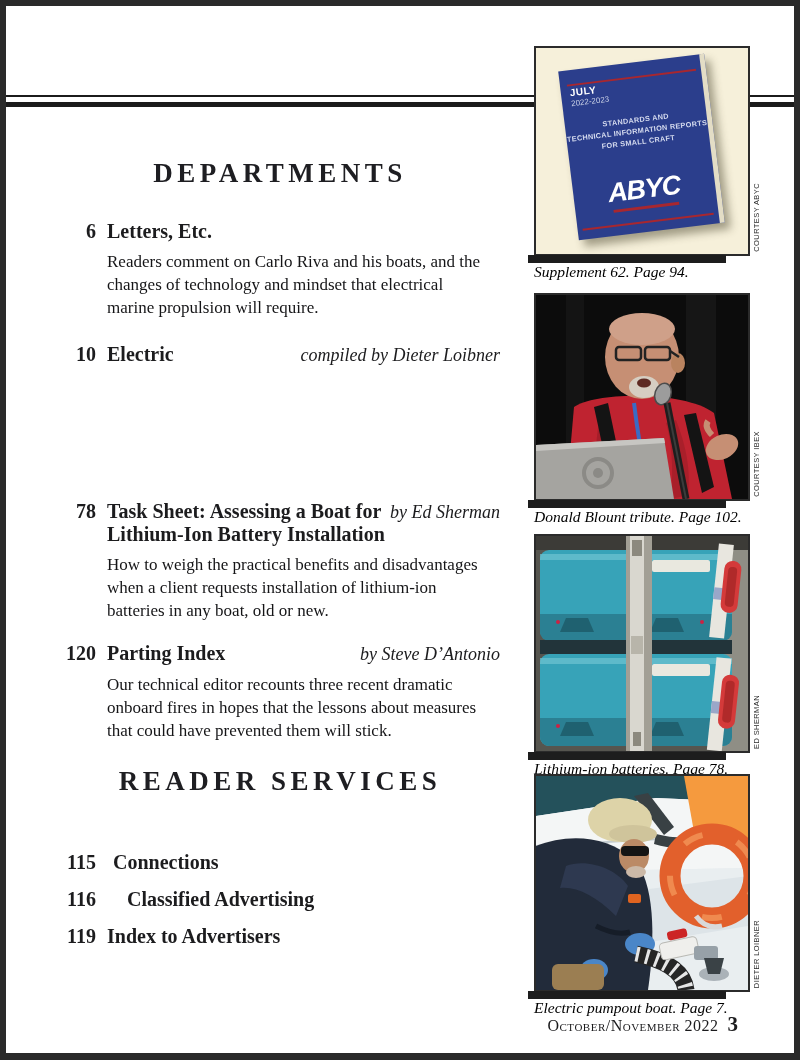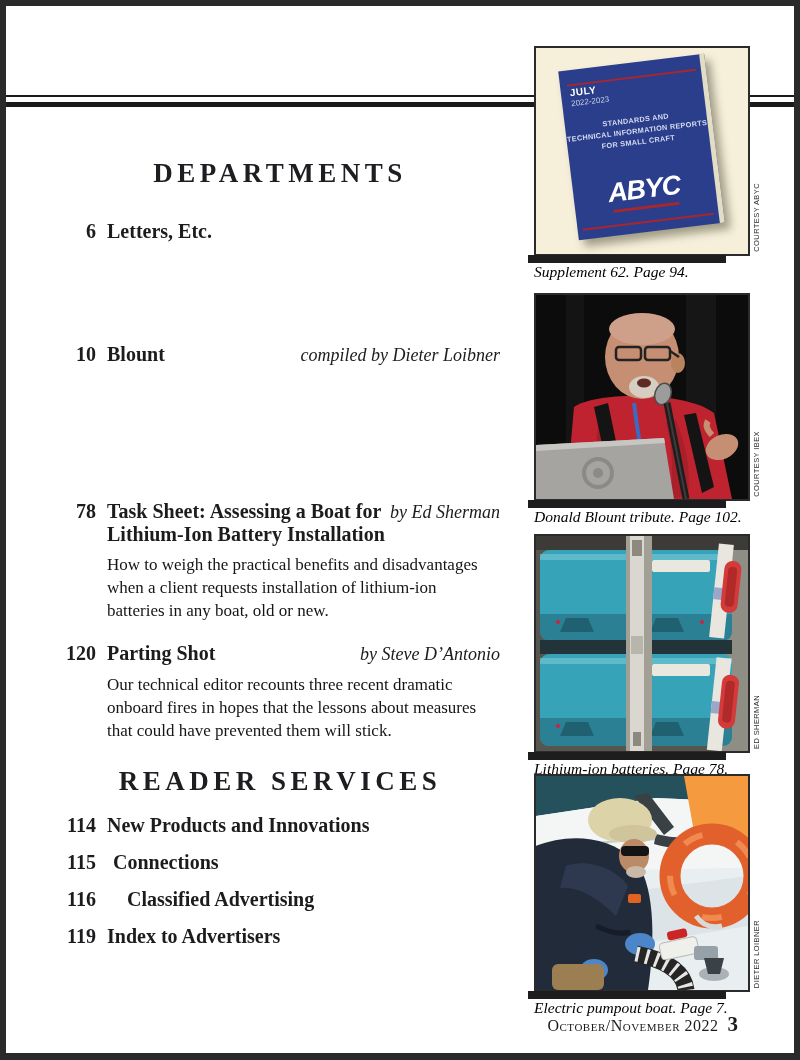--- a/index.html
+++ b/index.html
@@ -82,60 +82,57 @@
 
   <div class="sec-heading h-departments">DEPARTMENTS</div>
 
   <div class="entry e1">
     <div class="entry-head">
       <div class="entry-num">6</div>
       <div class="entry-titlewrap">
         <span>Letters, Etc.</span>
       </div>
     </div>
+    <div class="entry-body">Readers comment on Carlo Riva and his boats, and the changes of technology and mindset that electrical marine propulsion will require.</div>
   </div>
 
   <div class="entry e2">
     <div class="entry-head">
       <div class="entry-num">10</div>
       <div class="entry-titlewrap">
         <span class="byline">compiled by Dieter Loibner</span>
-        <span>Blount</span>
+        <span>Electric</span>
       </div>
     </div>
   </div>
 
   <div class="entry e3">
     <div class="entry-head">
       <div class="entry-num">78</div>
       <div class="entry-titlewrap">
         <span class="byline">by Ed Sherman</span>
         <span>Task Sheet: Assessing a Boat for Lithium-Ion Battery Installation</span>
       </div>
     </div>
     <div class="entry-body">How to weigh the practical benefits and disadvantages when a client requests installation of lithium-ion batteries in any boat, old or new.</div>
   </div>
 
   <div class="entry e4">
     <div class="entry-head">
       <div class="entry-num">120</div>
       <div class="entry-titlewrap">
         <span class="byline">by Steve D’Antonio</span>
-        <span>Parting Shot</span>
+        <span>Parting Index</span>
       </div>
     </div>
     <div class="entry-body">Our technical editor recounts three recent dramatic onboard fires in hopes that the lessons about measures that could have prevented them will stick.</div>
   </div>
 
   <div class="sec-heading h-reader">READER SERVICES</div>
 
-  <div class="rs-row rs1">
-    <div class="rs-num">114</div>
-    <div class="rs-title">New Products and Innovations</div>
-  </div>
   <div class="rs-row rs2">
     <div class="rs-num">115</div>
     <div class="rs-title">Connections</div>
   </div>
   <div class="rs-row rs3">
     <div class="rs-num">116</div>
     <div class="rs-title">Classified Advertising</div>
   </div>
   <div class="rs-row rs4">
     <div class="rs-num">119</div>

